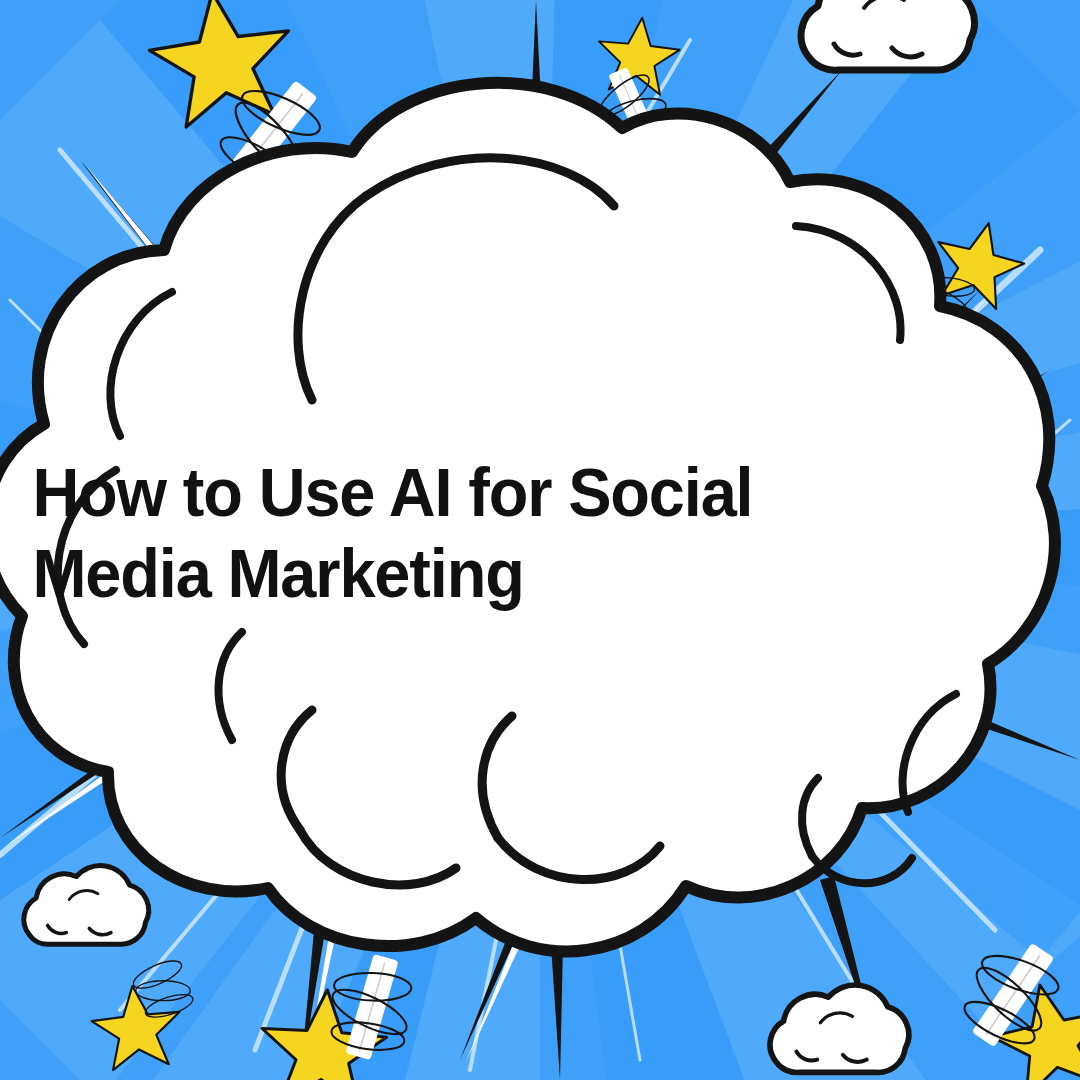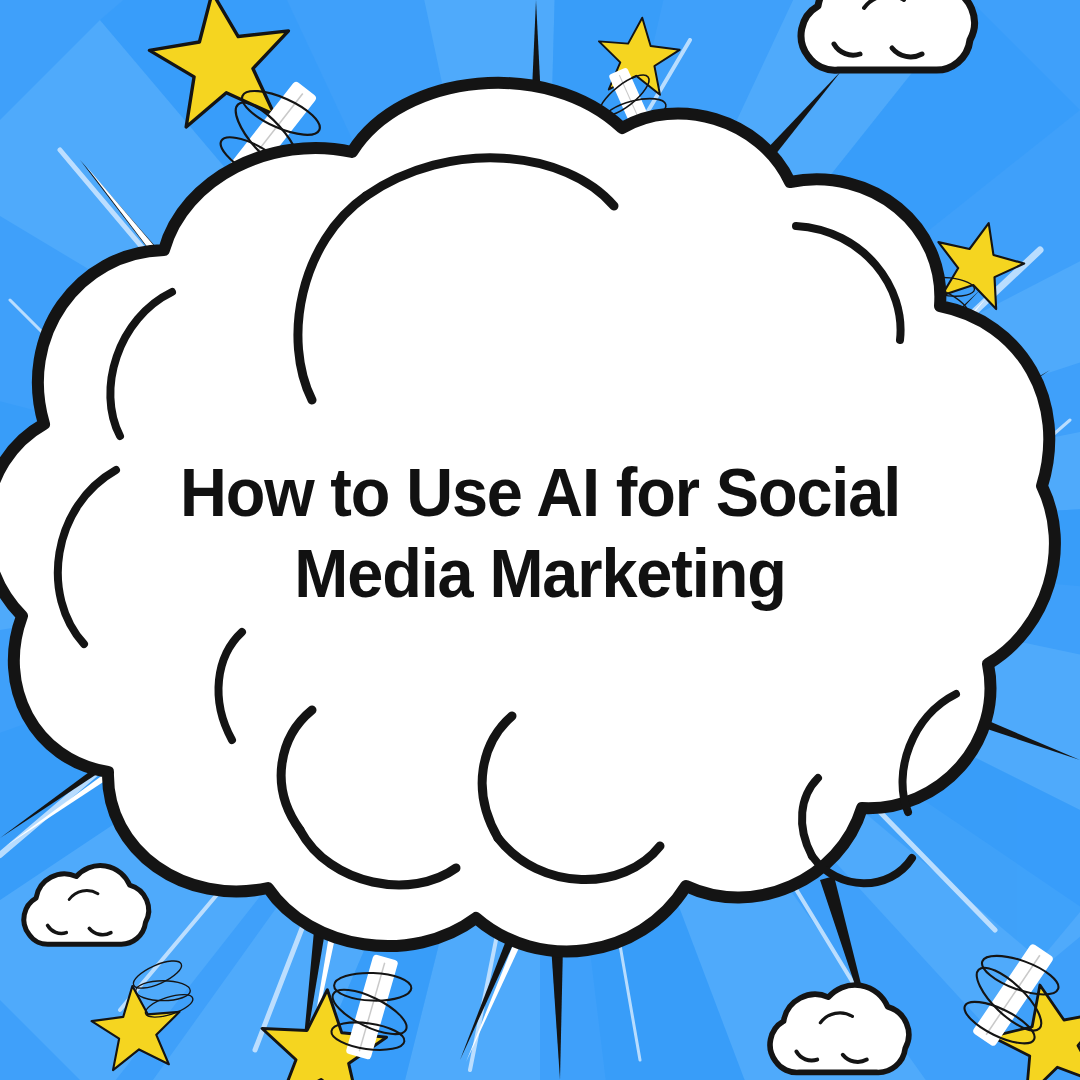--- a/index.html
+++ b/index.html
@@ -15,21 +15,21 @@
     position:absolute;inset:0;
     width:1080px;height:1080px;
     display:block;
   }
 
   
   #headline{
     position:absolute;
     left:0;right:0;
     top:452px;
-    text-align:center;
+    text-align:left;
     z-index:40;
     pointer-events:none;
   }
   #headline .line{
     display:block;
     font-family:"Liberation Sans",sans-serif;
     font-weight:700;
     font-size:69px;
     line-height:81px;
     letter-spacing:-1.2px;

